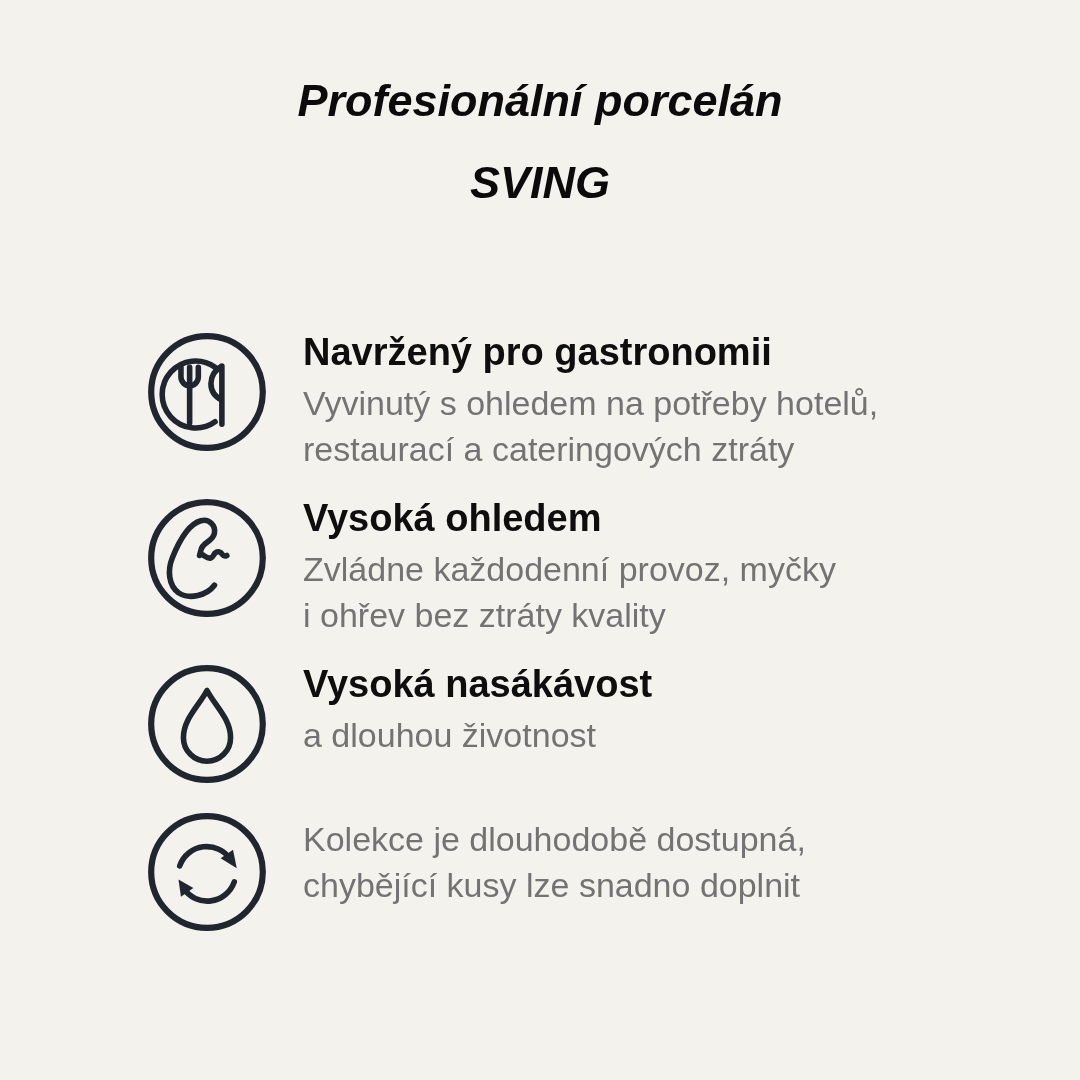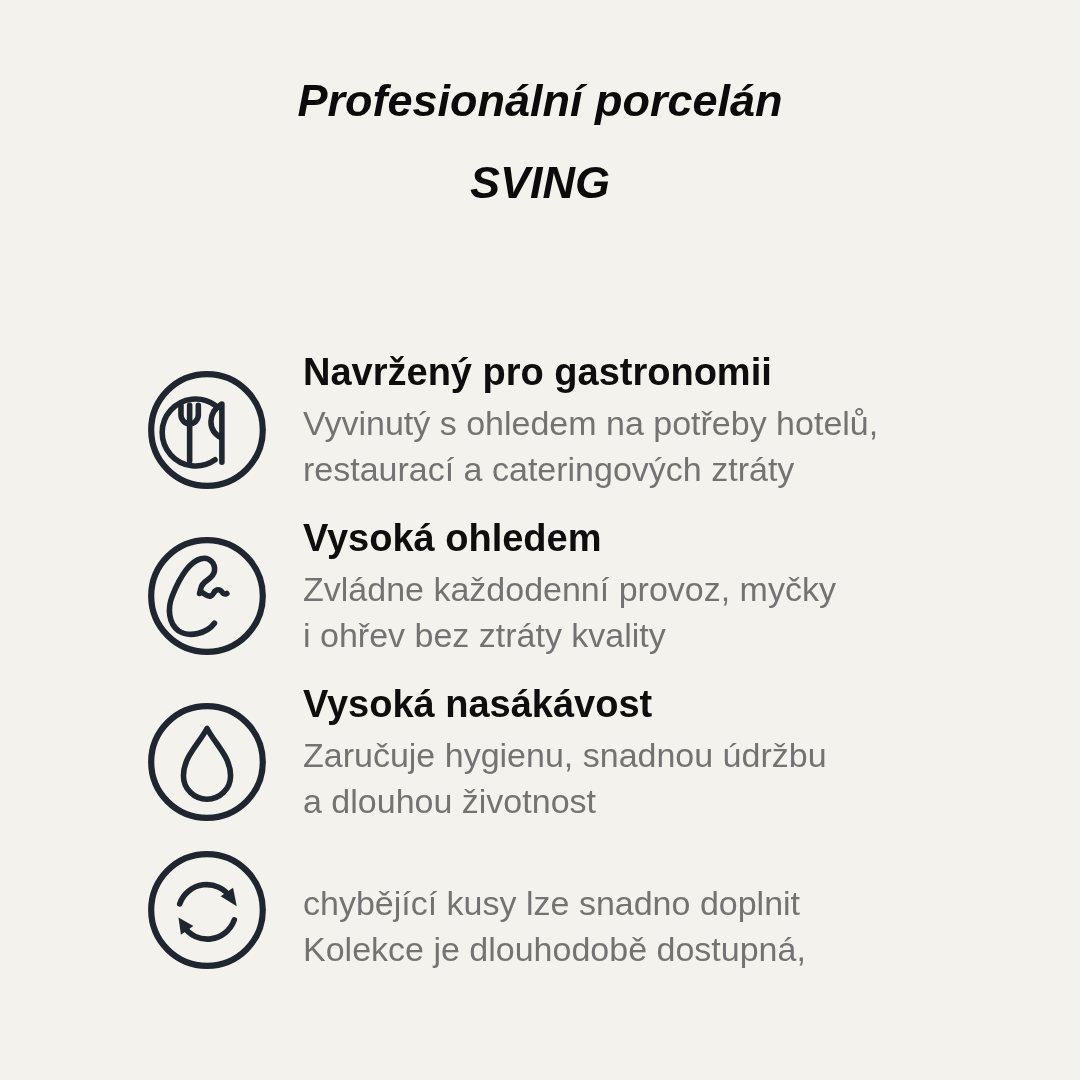--- a/index.html
+++ b/index.html
@@ -26,23 +26,22 @@
   }
   .title span { display: block; }
   .features {
     position: absolute;
     left: 145px;
     top: 330px;
     width: 810px;
   }
   .feature {
     display: flex;
-    align-items: flex-end;
+    align-items: flex-start;
     margin-bottom: 24px;
-    margin-top: 20px;
   }
   .feature-icon {
     width: 124px;
     height: 124px;
     flex: 0 0 124px;
     margin-right: 34px;
   }
   .feature-icon svg { width: 124px; height: 124px; display: block; }
   .feature-text { min-width: 0; }
   .feature-heading {
@@ -112,37 +111,36 @@
   <div class="feature">
     <div class="feature-icon">
       <svg viewBox="0 0 100 100" aria-hidden="true">
         <circle class="ic-ring" cx="50" cy="50" r="45"></circle>
         <path class="ic" d="M50 23 C43 36 31 46 31 61 A19 19 0 0 0 69 61 C69 46 57 36 50 23 Z"></path>
       </svg>
     </div>
     <div class="feature-text">
       <div class="feature-heading">Vysoká nasákávost</div>
       <div class="feature-body">
-        <span>Zaručuje hygienu, snadnou údržbu</span>
         <span>a dlouhou životnost</span>
       </div>
     </div>
   </div>
 
   <div class="feature">
     <div class="feature-icon">
       <svg viewBox="0 0 100 100" aria-hidden="true">
         <circle class="ic-ring" cx="50" cy="50" r="45"></circle>
         <path class="ic" d="M28 45 A23 23 0 0 1 69 40"></path>
         <polygon class="ic-fill" points="74,47 61,39 71,32"></polygon>
         <path class="ic" d="M72 58 A23 23 0 0 1 31 63"></path>
         <polygon class="ic-fill" points="27,56 39,63 29,70"></polygon>
       </svg>
     </div>
     <div class="feature-text">
       <div class="feature-body">
+        <span>Kolekce je dlouhodobě dostupná,</span>
         <span>chybějící kusy lze snadno doplnit</span>
-        <span>Kolekce je dlouhodobě dostupná,</span>
       </div>
     </div>
   </div>
 
 </div>
 
 </body></html>

